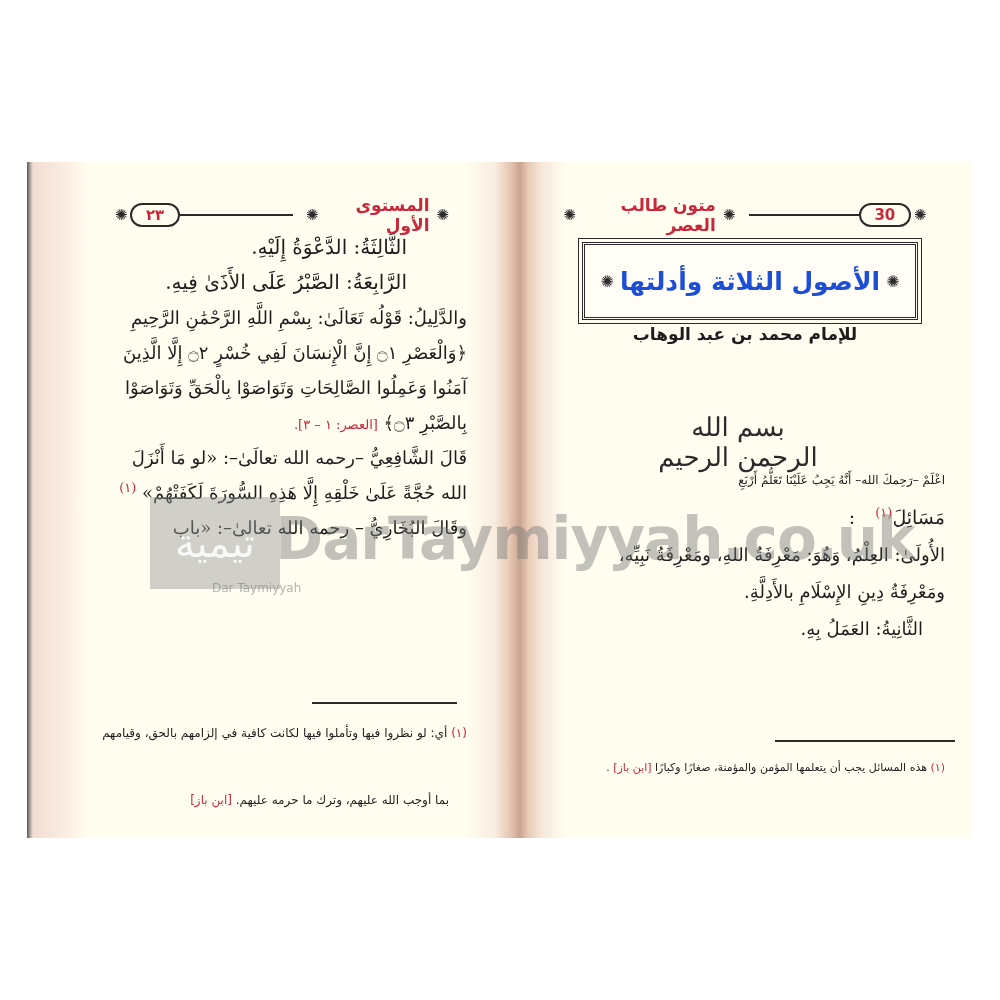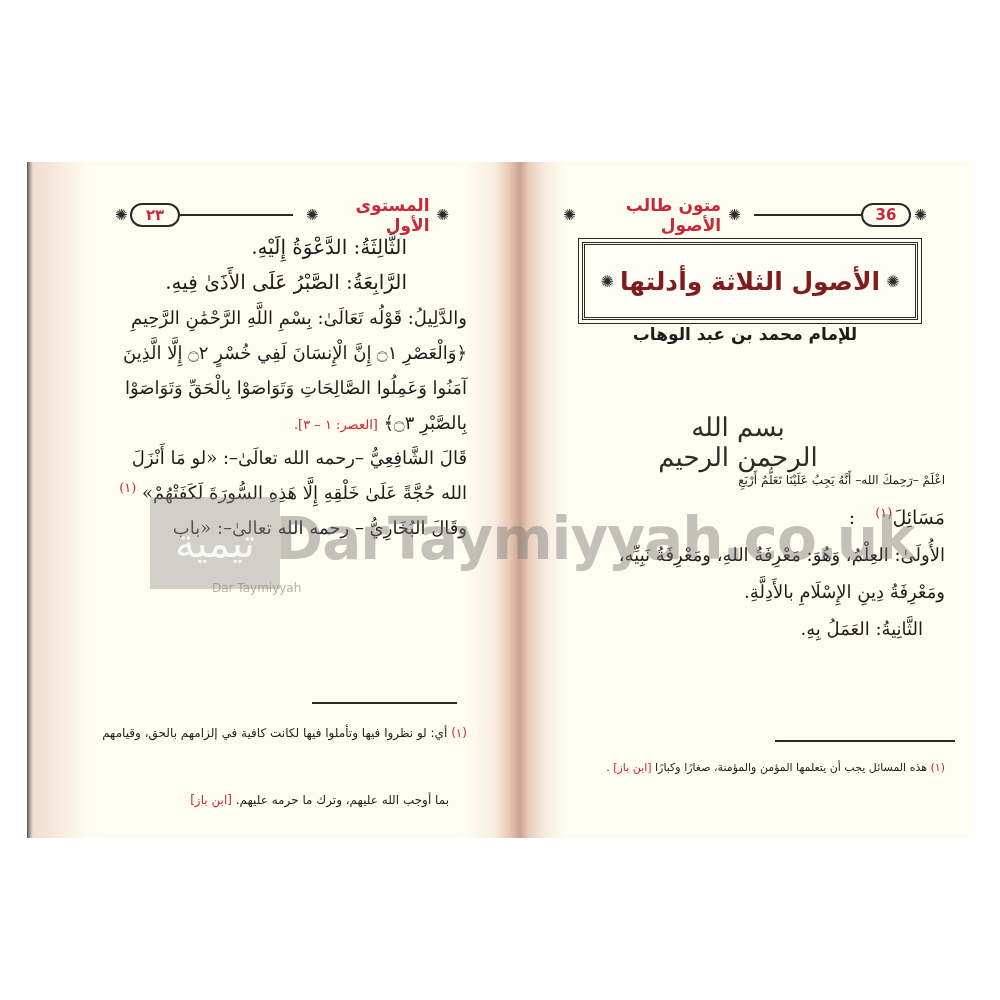--- a/index.html
+++ b/index.html
@@ -17,21 +17,21 @@
      font-family:"DejaVu Sans", sans-serif; box-sizing:border-box; }
   .hdr .rule { height:2px; background:#2a2a2a; }
   .hdr .orn { color:#2a2a2a; font-size:15px; width:22px; text-align:center; }
   .hdr .title { color:#c8283a; font-size:17px; font-weight:bold; font-family:"DejaVu Sans", sans-serif; direction:rtl; padding:0 4px; }
   .txt { position:absolute; direction:rtl; text-align:right; color:#1d1d1d; font-size:20px; line-height:35px; }
   .red { color:#c8283a; }
   .small { font-size:13px; line-height:24px; }
   .box { position:absolute; left:62px; top:80px; width:330px; height:72px;
      border:3px double #2a2a2a; outline:1px solid #2a2a2a; outline-offset:3px; background:#fffdf6;
      display:flex; align-items:center; justify-content:center; direction:rtl; }
-  .box .ttl { color:#7f1d1d; font-size:25px; font-weight:bold; font-family:"DejaVu Sans", sans-serif; }
+  .box .ttl { color:#1d4ed8; font-size:25px; font-weight:bold; font-family:"DejaVu Sans", sans-serif; }
   .box .orn { color:#2a2a2a; font-size:16px; margin:0 6px; }
   .center { position:absolute; direction:rtl; text-align:center; color:#1d1d1d; font-family:"DejaVu Sans", sans-serif; }
   .basmala { position:absolute; left:138px; top:250px; width:160px; text-align:center; direction:rtl;
      font-size:26px; color:#2b2b2b; font-family:"DejaVu Serif", serif; letter-spacing:-1px; }
   .fn-rule { position:absolute; height:2px; background:#2a2a2a; }
   .watermark { position:absolute; left:150px; top:497px; width:680px; height:90px; pointer-events:none; }
   .wm-logo { position:absolute; left:0; top:0; width:130px; height:92px; background:rgba(150,150,150,0.45);
      color:rgba(255,255,255,0.85); font-size:40px; display:flex; align-items:center; justify-content:center;
      font-family:"DejaVu Serif", serif; }
   .wm-text { position:absolute; left:125px; top:8px; font-size:58px; color:rgba(120,120,120,0.45);
@@ -82,24 +82,24 @@
       <div style="padding-right:18px;margin-top:45px;">
         <span>بما أوجب الله عليهم، وترك ما حرمه عليهم.</span>
         <span class="red">[ابن باز]</span>
       </div>
     </div>
   </div>
 
   <div class="page right">
     <div class="hdr" style="left:40px; width:370px;">
       <span class="orn">✺</span>
-      <span class="title">متون طالب الأصول</span>
+      <span class="title">متون طالب العصر</span>
       <span class="orn">✺</span>
       <span class="rule" style="width:125px; margin-left:10px;"></span>
-      <span class="pill">36</span>
+      <span class="pill">30</span>
       <span class="orn">✺</span>
     </div>
 
     <div class="box">
       <span class="orn">✺</span>
       <span class="ttl">الأصول الثلاثة وأدلتها</span>
       <span class="orn">✺</span>
     </div>
 
     <div class="center" style="left:60px; width:330px; top:162px; font-size:17px; font-weight:bold;">للإمام محمد بن عبد الوهاب</div>

